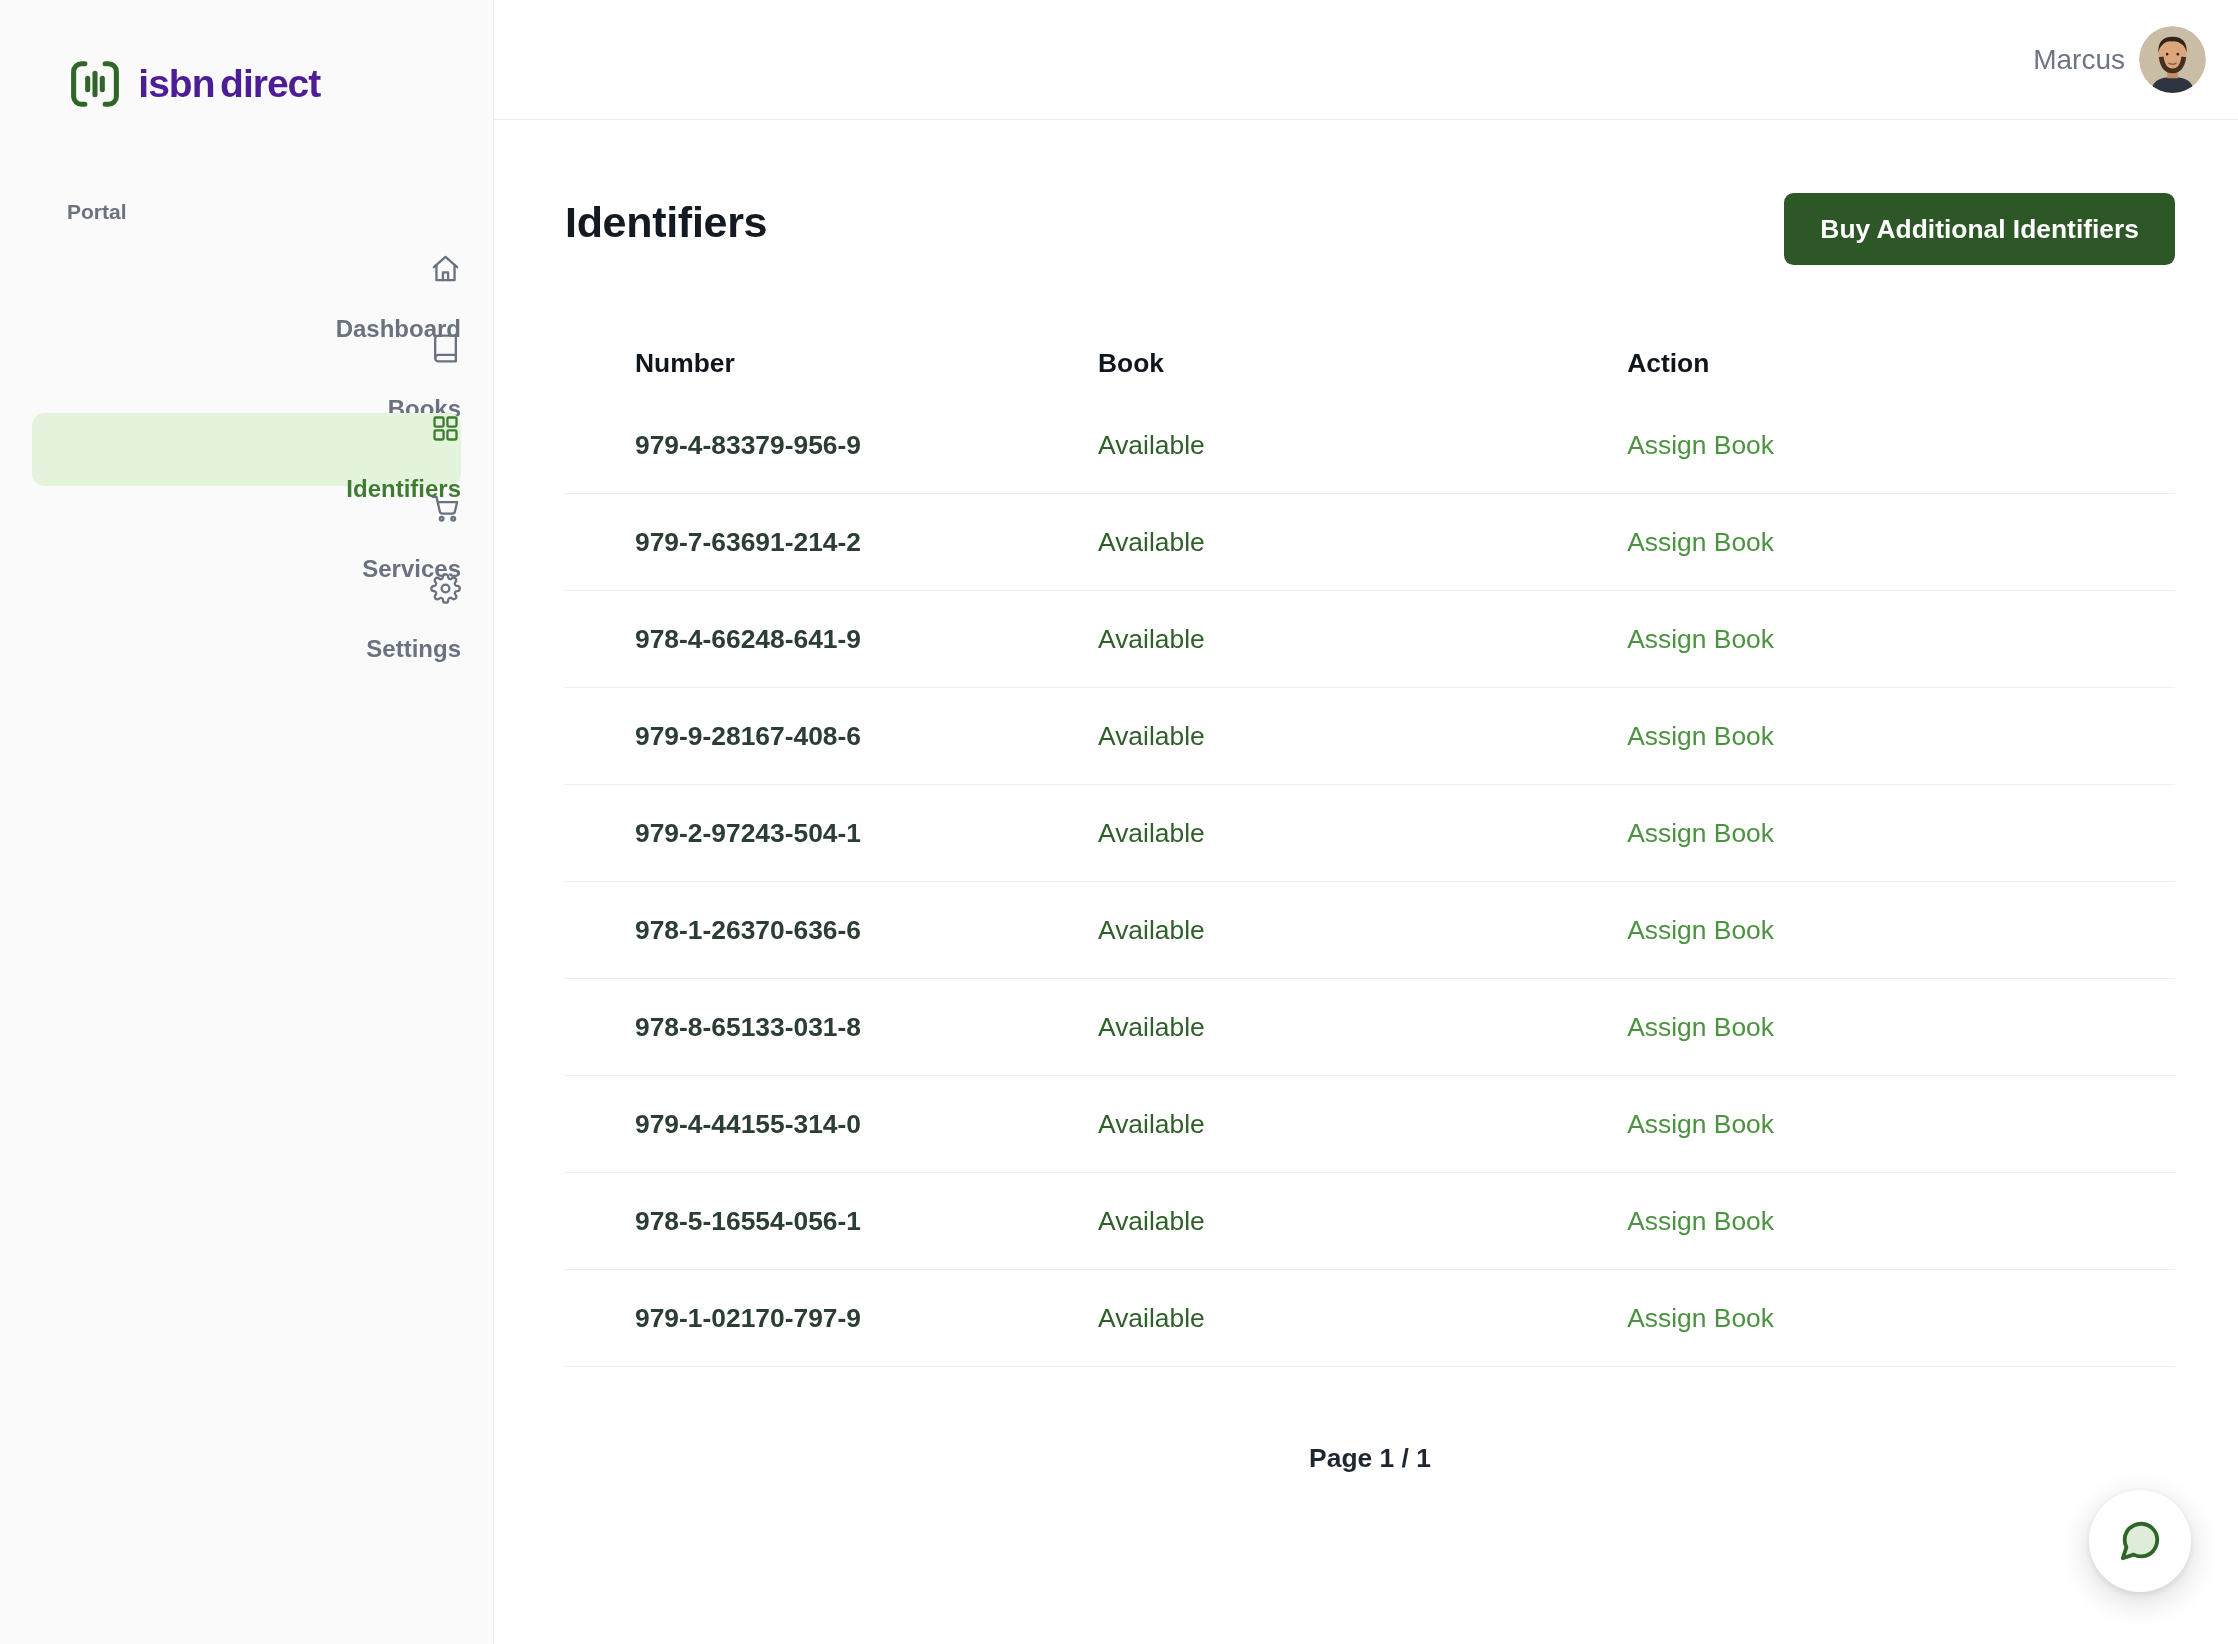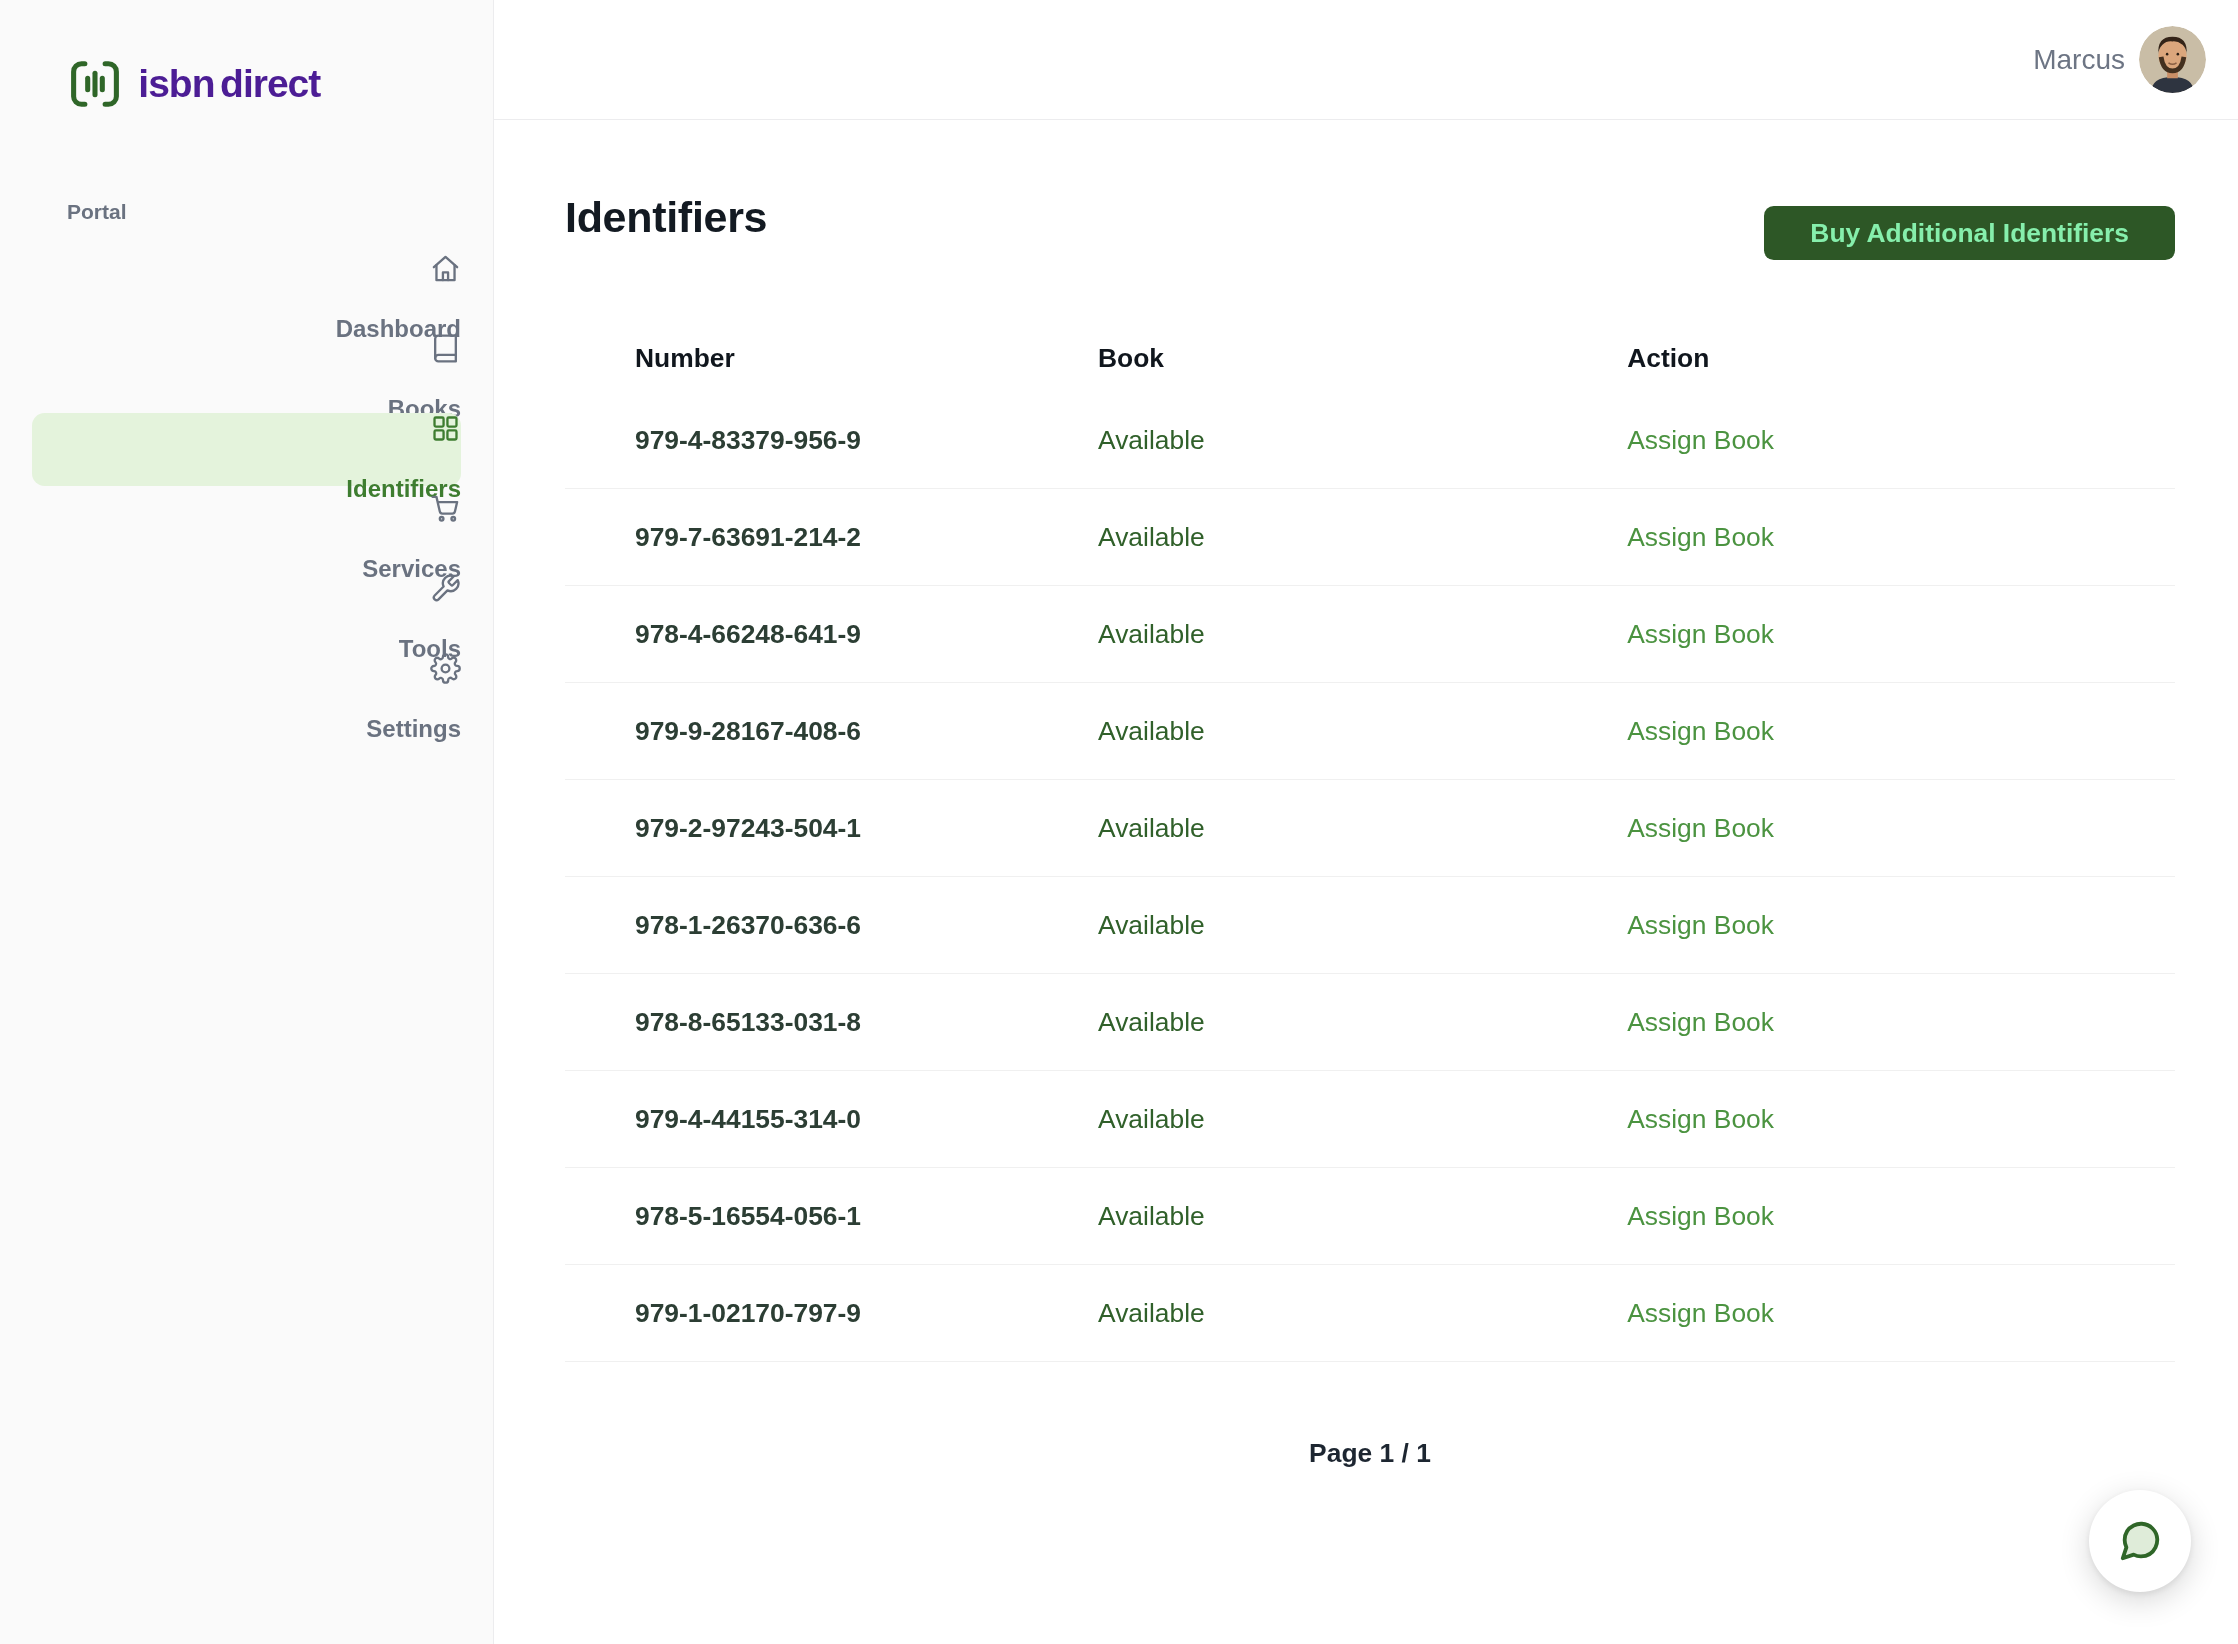--- a/index.html
+++ b/index.html
@@ -61,23 +61,23 @@
   .user-menu{display:flex;align-items:center;gap:14px;cursor:pointer;}
   .user-name{font-size:28px;color:#6d7584;}
   .avatar{width:67px;height:67px;border-radius:50%;overflow:hidden;flex:none;}
   .avatar svg{width:100%;height:100%;display:block;}
 
   .content{padding:73px 64px 0 71px;}
   .title-row{display:flex;justify-content:space-between;align-items:flex-end;}
   .page-title{margin:0;font-size:43px;font-weight:700;letter-spacing:-0.3px;color:var(--text-dark);}
   .page-subtitle{margin:39px 0 0 0;font-size:26.4px;color:#5d6673;}
   .buy-btn{
-    background:var(--button-green);color:#86efac;
+    background:var(--button-green);color:#ffffff;
     border:none;border-radius:9.7px;
-    height:54px;padding:0 46px;
+    height:72px;padding:0 36px;
     font-family:inherit;font-size:26.4px;font-weight:700;
     cursor:pointer;margin-bottom:-18px;
   }
 
   .table{margin-top:83px;}
   .thead,.trow{display:flex;align-items:center;padding:0 70px;}
   .thead{height:67px;}
   .th{font-size:26.4px;font-weight:700;color:#10161d;}
   .trow{height:97px;border-bottom:1.4px solid var(--row-divider);align-items:center;}
   .col-number{width:31.5%;}
@@ -143,26 +143,20 @@
       </svg>
       <span>Identifiers</span>
     </div>
     <div class="nav-item">
       <svg viewBox="0 0 24 24" fill="none" stroke="currentColor" stroke-width="1.8" stroke-linecap="round" stroke-linejoin="round">
         <circle cx="9" cy="20" r="1.4"></circle>
           <circle cx="18" cy="20" r="1.4"></circle>
         <path d="M2 3h3l2.6 11.4a2 2 0 0 0 2 1.6h7.7a2 2 0 0 0 2-1.6L21 7H6"></path>
       </svg>
       <span>Services</span>
-    </div>
-    <div class="nav-item">
-      <svg viewBox="0 0 24 24" fill="none" stroke="currentColor" stroke-width="1.8" stroke-linecap="round" stroke-linejoin="round">
-        <path d="M14.7 6.3a1 1 0 0 0 0 1.4l1.6 1.6a1 1 0 0 0 1.4 0l3.77-3.77a6 6 0 0 1-7.94 7.94l-6.91 6.91a2.12 2.12 0 0 1-3-3l6.91-6.91a6 6 0 0 1 7.94-7.94l-3.76 3.76z"></path>
-      </svg>
-      <span>Tools</span>
     </div>
     <div class="nav-item">
       <svg viewBox="0 0 24 24" fill="none" stroke="currentColor" stroke-width="1.8" stroke-linecap="round" stroke-linejoin="round">
         <circle cx="12" cy="12" r="3"></circle>
         <path d="M19.4 15a1.65 1.65 0 0 0 .33 1.82l.06.06a2 2 0 0 1 0 2.83 2 2 0 0 1-2.83 0l-.06-.06a1.65 1.65 0 0 0-1.82-.33 1.65 1.65 0 0 0-1 1.51V21a2 2 0 0 1-2 2 2 2 0 0 1-2-2v-.09A1.65 1.65 0 0 0 9 19.4a1.65 1.65 0 0 0-1.82.33l-.06.06a2 2 0 0 1-2.83 0 2 2 0 0 1 0-2.83l.06-.06a1.65 1.65 0 0 0 .33-1.82 1.65 1.65 0 0 0-1.51-1H3a2 2 0 0 1-2-2 2 2 0 0 1 2-2h.09A1.65 1.65 0 0 0 4.6 9a1.65 1.65 0 0 0-.33-1.82l-.06-.06a2 2 0 0 1 0-2.83 2 2 0 0 1 2.83 0l.06.06a1.65 1.65 0 0 0 1.82.33H9a1.65 1.65 0 0 0 1-1.51V3a2 2 0 0 1 2-2 2 2 0 0 1 2 2v.09a1.65 1.65 0 0 0 1 1.51 1.65 1.65 0 0 0 1.82-.33l.06-.06a2 2 0 0 1 2.83 0 2 2 0 0 1 0 2.83l-.06.06a1.65 1.65 0 0 0-.33 1.82V9a1.65 1.65 0 0 0 1.51 1H21a2 2 0 0 1 2 2 2 2 0 0 1-2 2h-.09a1.65 1.65 0 0 0-1.51 1z"></path>
       </svg>
       <span>Settings</span>
     </div>
   </nav>
 </aside>

